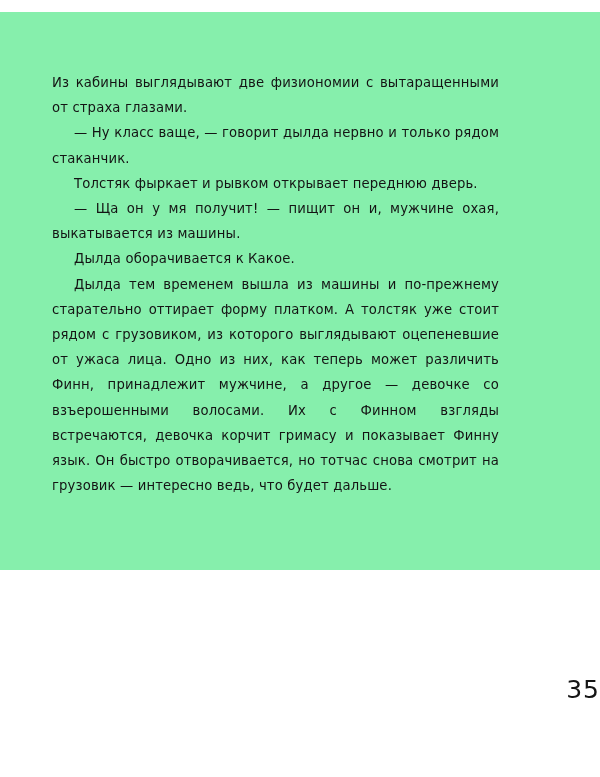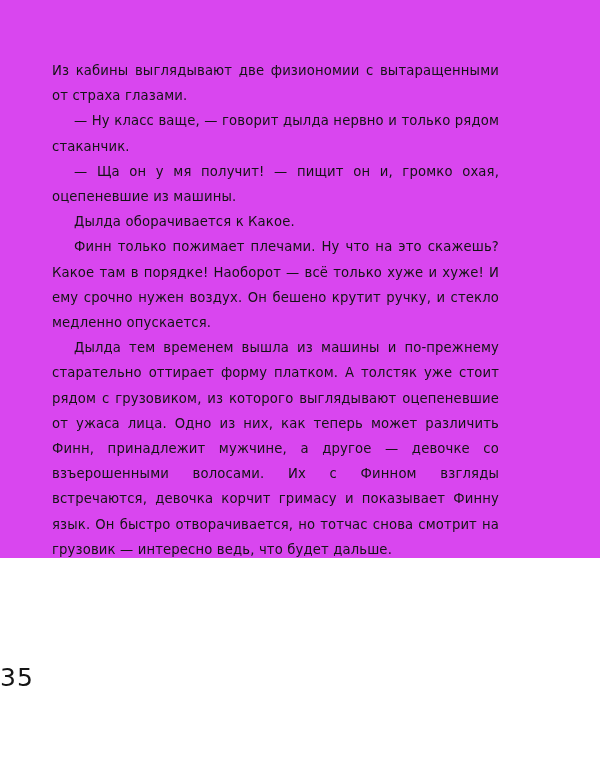--- a/index.html
+++ b/index.html
@@ -11,24 +11,24 @@
     width: 600px;
     height: 777px;
     font-family: "DejaVu Sans", sans-serif;
     color: #111111;
     position: relative;
     overflow: hidden;
   }
   .page {
     position: absolute;
     left: 0;
-    top: 0;
+    top: 12px;
     width: 600px;
     height: 558px;
-    background: #d946ef;
+    background: #86efac;
   }
   .text-column {
     position: absolute;
     left: 52px;
     top: 58px;
     width: 447px;
   }
   p.para {
     margin: 0 0 0 0;
     font-size: 13.2px;
@@ -44,36 +44,36 @@
     text-indent: 22px;
   }
   p.para.first {
     text-indent: 0;
   }
   .page-number {
     position: absolute;
     left: 0;
     top: 663px;
     width: 600px;
-    text-align: left;
+    text-align: right;
     font-family: "DejaVu Sans", sans-serif;
     font-size: 25px;
     letter-spacing: 1px;
     color: #151515;
   }
 </style>
 </head>
 <body>
 
 <div class="page">
 
   <div class="text-column">
     <p class="para first">Из кабины выглядывают две физиономии с вытаращенными от страха глазами.</p>
     <p class="para indent">— Ну класс ваще, — говорит дылда нервно и только рядом стаканчик.</p>
-    <p class="para indent">— Ща он у мя получит! — пищит он и, громко охая, оцепеневшие из машины.</p>
+    <p class="para indent">Толстяк фыркает и рывком открывает переднюю дверь.</p>
+    <p class="para indent">— Ща он у мя получит! — пищит он и, мужчине охая, выкатывается из машины.</p>
     <p class="para indent">Дылда оборачивается к Какое.</p>
-    <p class="para indent">Финн только пожимает плечами. Ну что на это скажешь? Какое там в порядке! Наоборот — всё только хуже и хуже! И ему срочно нужен воздух. Он бешено крутит ручку, и стекло медленно опускается.</p>
     <p class="para indent">Дылда тем временем вышла из машины и по-прежнему старательно оттирает форму платком. А толстяк уже стоит рядом с грузовиком, из которого выглядывают оцепеневшие от ужаса лица. Одно из них, как теперь может различить Финн, принадлежит мужчине, а другое — девочке со взъерошенными волосами. Их с Финном взгляды встречаются, девочка корчит гримасу и показывает Финну язык. Он быстро отворачивается, но тотчас снова смотрит на грузовик — интересно ведь, что будет дальше.</p>
   </div>
 
   <div class="page-number">35</div>
 
 </div>
 
 </body></html>

